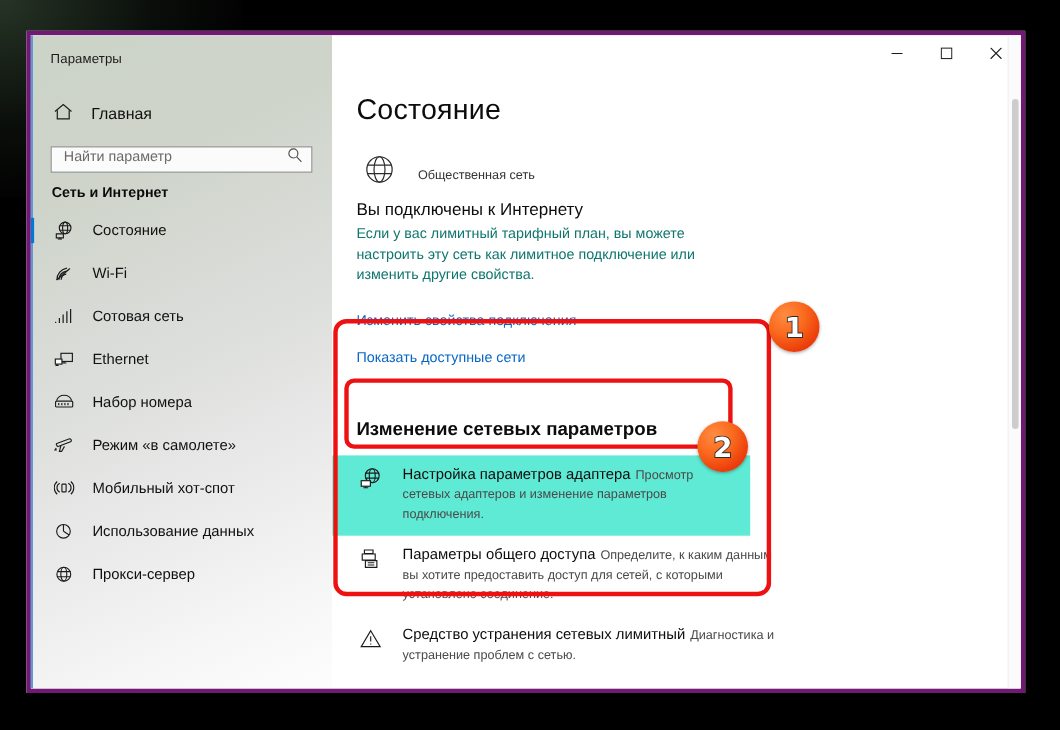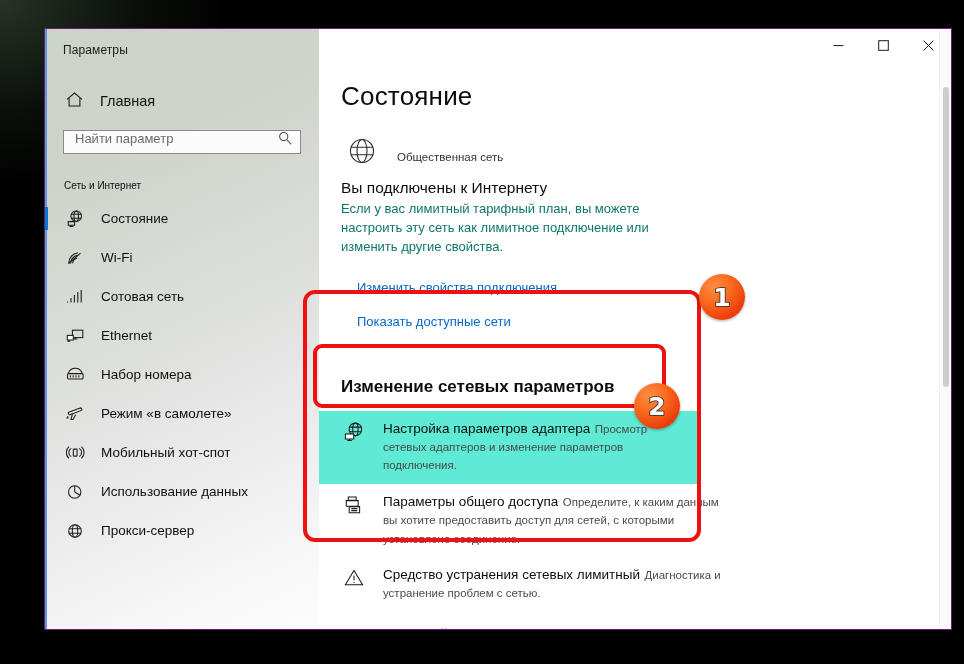--- a/index.html
+++ b/index.html
@@ -18,24 +18,24 @@
     position: absolute;
     left: 0; top: 0;
     width: 220px; height: 180px;
     background: radial-gradient(ellipse at 0% 0%, rgba(70,95,70,0.55) 0%, rgba(40,55,40,0.25) 45%, rgba(0,0,0,0) 75%);
     pointer-events: none;
   }
 
   
   .window {
     position: absolute;
-    left: 44px; top: 28px;
+    left: 24px; top: 28px;
     width: 908px; height: 602px;
     background: #ffffff;
-    border: 1px solid #701a75;
+    border: 4px solid #701a75;
     display: flex;
     overflow: hidden;
   }
 
   
   .sidebar {
     width: 274px;
     flex: 0 0 274px;
     background:
       linear-gradient(155deg, #ccd3c7 0%, #ced4ca 22%, #dcdedb 48%, #ebebeb 70%, #f7f7f7 88%, #fdfdfd 100%);
@@ -81,25 +81,25 @@
     outline: none;
     background: transparent;
     font-family: "Liberation Sans", sans-serif;
     font-size: 13px;
     color: #1a1a1a;
   }
   .search-wrap input::placeholder { color: #6a6a6a; opacity: 1; }
   .search-icon { width: 14px; height: 14px; flex: 0 0 14px; color: #4e4e4e; }
 
   .group-title {
-    font-size: 10px;
-    font-weight: normal;
+    font-size: 13px;
+    font-weight: bold;
     color: #0b0b0b;
     padding: 0 0 0 19px;
-    margin-top: 26px;
+    margin-top: 10px;
   }
 
   .nav {
     margin-top: 8px;
   }
   .nav-item {
     position: relative;
     display: flex;
     align-items: center;
     height: 39px;
@@ -166,21 +166,21 @@
   .connected-desc {
     font-size: 13px;
     color: #0f766e;
     line-height: 1.45;
     padding: 3px 0 0 22px;
     width: 350px;
   }
   .link {
     font-size: 13px;
     color: #0867c6;
-    padding-left: 38px;
+    padding-left: 22px;
     cursor: pointer;
     display: block;
     width: max-content;
   }
   .link.l1 { margin-top: 23px; }
   .link.l2 { margin-top: 19px; }
 
   .section-heading {
     font-size: 17px;
     color: #0c0c0c;

